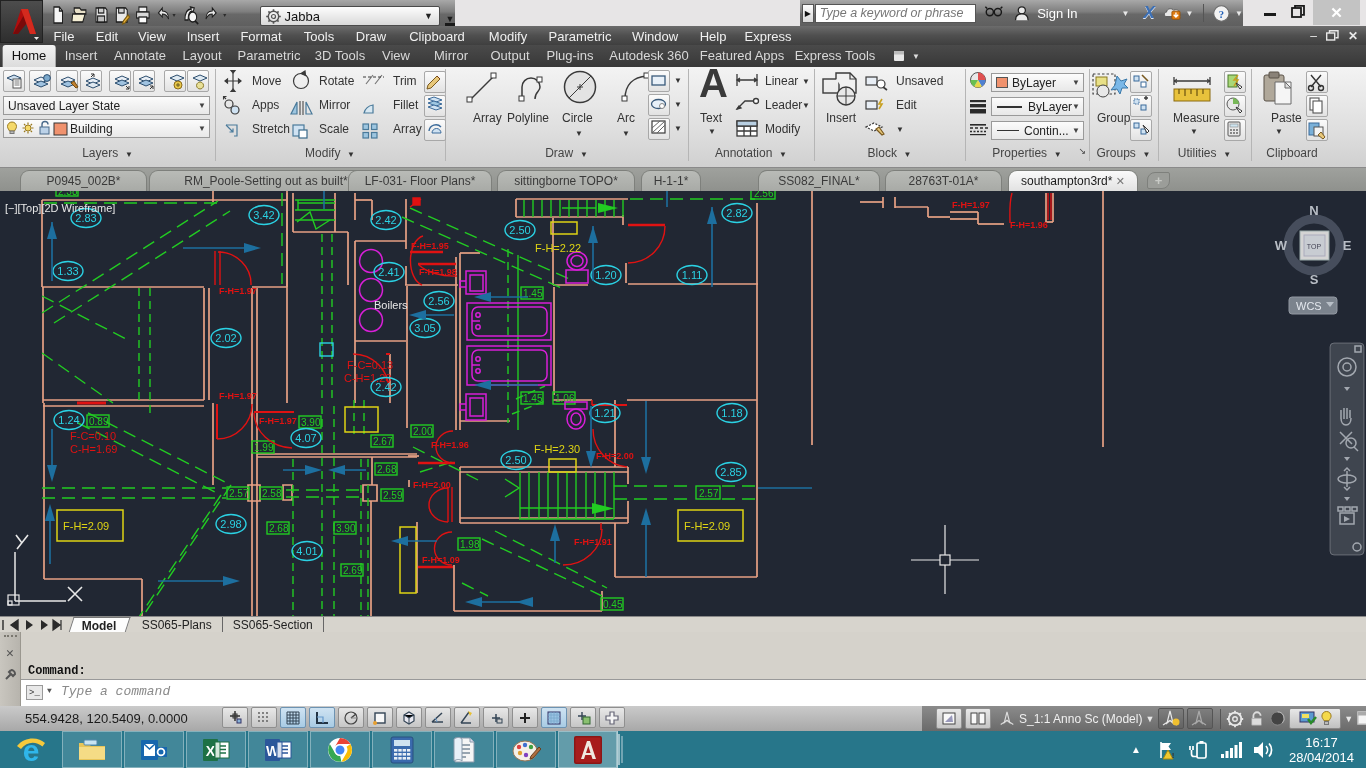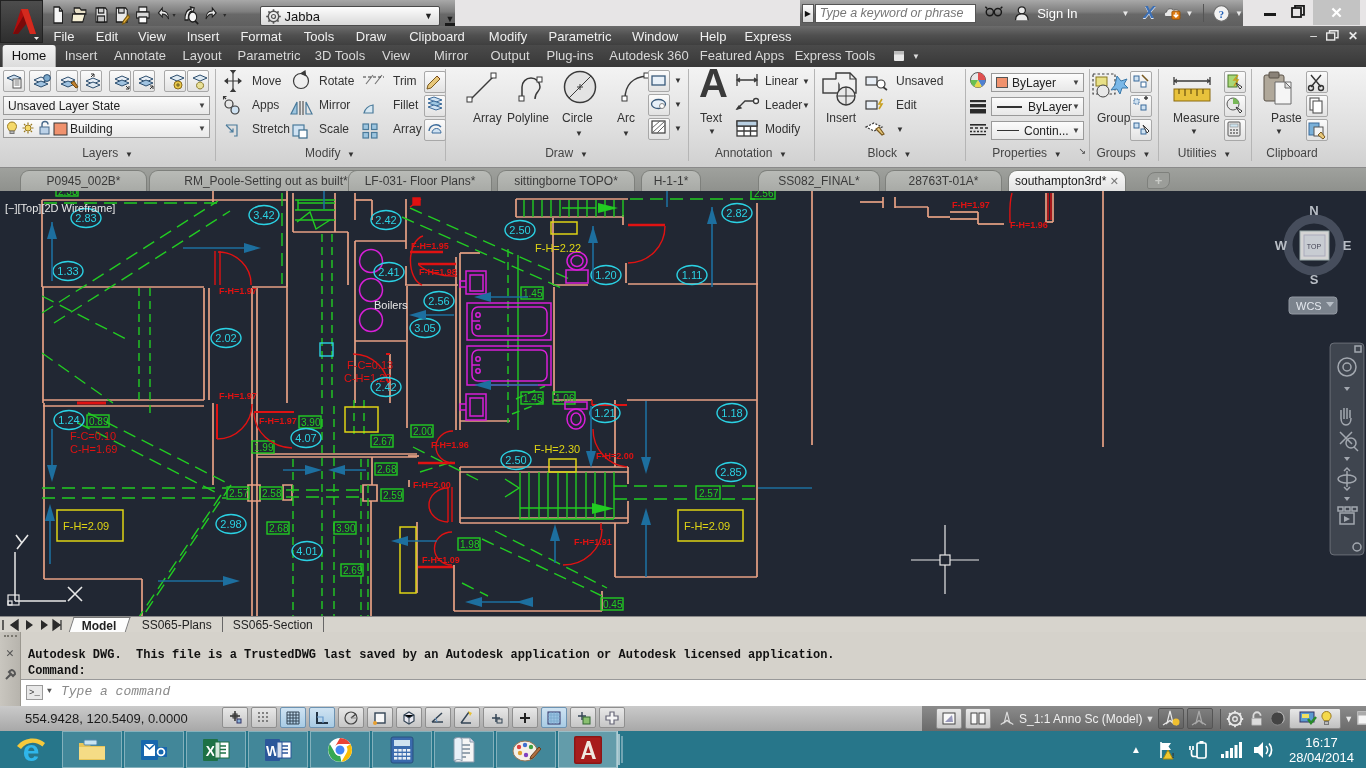--- a/index.html
+++ b/index.html
@@ -593,21 +593,21 @@
   </div>
 
   <div class="abs" id="filetabs">
     <div class="ftab" style="left:20px;width:127px">P0945_002B*</div>
     <div class="ftab" style="left:149px;width:234px">RM_Poole-Setting out as built*</div>
     <div class="ftab" style="left:348px;width:144px">LF-031- Floor Plans*</div>
     <div class="ftab" style="left:497px;width:138px">sittingborne TOPO*</div>
     <div class="ftab" style="left:641px;width:60px">H-1-1*</div>
     <div class="ftab" style="left:758px;width:122px">SS082_FINAL*</div>
     <div class="ftab" style="left:885px;width:117px">28763T-01A*</div>
-    <div class="ftab active" style="left:1008px;width:118px">southampton3rd* <span style="color:#777;font-size:11px">✕</span></div>
+    <div class="ftab active" style="left:1008px;width:130px">southampton3rd* <span style="color:#777;font-size:11px">✕</span></div>
     <div style="position:absolute;left:1147px;top:4px;width:23px;height:17px;background:#9b9d99;border:1px solid #7e807c;border-radius:8px 2px 8px 2px;display:flex;align-items:center;justify-content:center">
         <span style="color:#c8cac6;font-size:13px;font-weight:bold">+</span>
       </div>
   </div>
 
   <div class="abs" id="canvas"></div>
 <svg class="abs" style="left:0;top:191px" width="1366" height="425" viewBox="0 0 1366 425">
 <rect width="1366" height="425" fill="#212733"></rect>
 <style>
 .w{stroke:#e7a185;fill:none;stroke-width:1.7}
@@ -1100,21 +1100,20 @@
   </div>
 
   <div class="abs" id="cmd">
     <div id="cmdstrip">
       <div style="margin:3px auto;width:13px;border-top:2px dotted #7a776f"></div>
       <div style="text-align:center;color:#555;font-size:13px;font-weight:bold;margin-top:8px">✕</div>
       <svg width="15" height="15" viewBox="0 0 15 15" style="margin:6px 3px">
           <path d="M3 12 l5 -5 m0 -4 a4 4 0 0 1 4 4 l-2 2 -4 -4 2 -2" stroke="#555" stroke-width="2" fill="none"></path>
         </svg>
     </div>
-    <div style="position:absolute;left:28px;top:16px;white-space:pre;font-weight:bold">Autodesk DWG.  This file is a TrustedDWG last saved by an Autodesk application or Autodesk licensed application.</div>
     <div style="position:absolute;left:28px;top:32px;font-weight:bold">Command:</div>
     <div id="cmdinput">
       <div style="position:absolute;left:5px;top:5px;width:17px;height:15px;background:#e8e8e8;border:1px solid #999;font-size:9px;color:#333;text-align:center;line-height:14px">&gt;_</div>
       <span style="position:absolute;left:26px;top:6px;font-size:8px;color:#555">▼</span>
       <div style="position:absolute;left:40px;top:4px;font-style:italic;color:#8a8a8a;font-size:13px">Type a command</div>
     </div>
   </div>
 
   <div class="abs" id="status">
     <div style="position:absolute;left:25px;top:5px;font-size:13px;color:#1a1a1a">554.9428, 120.5409, 0.0000</div>

